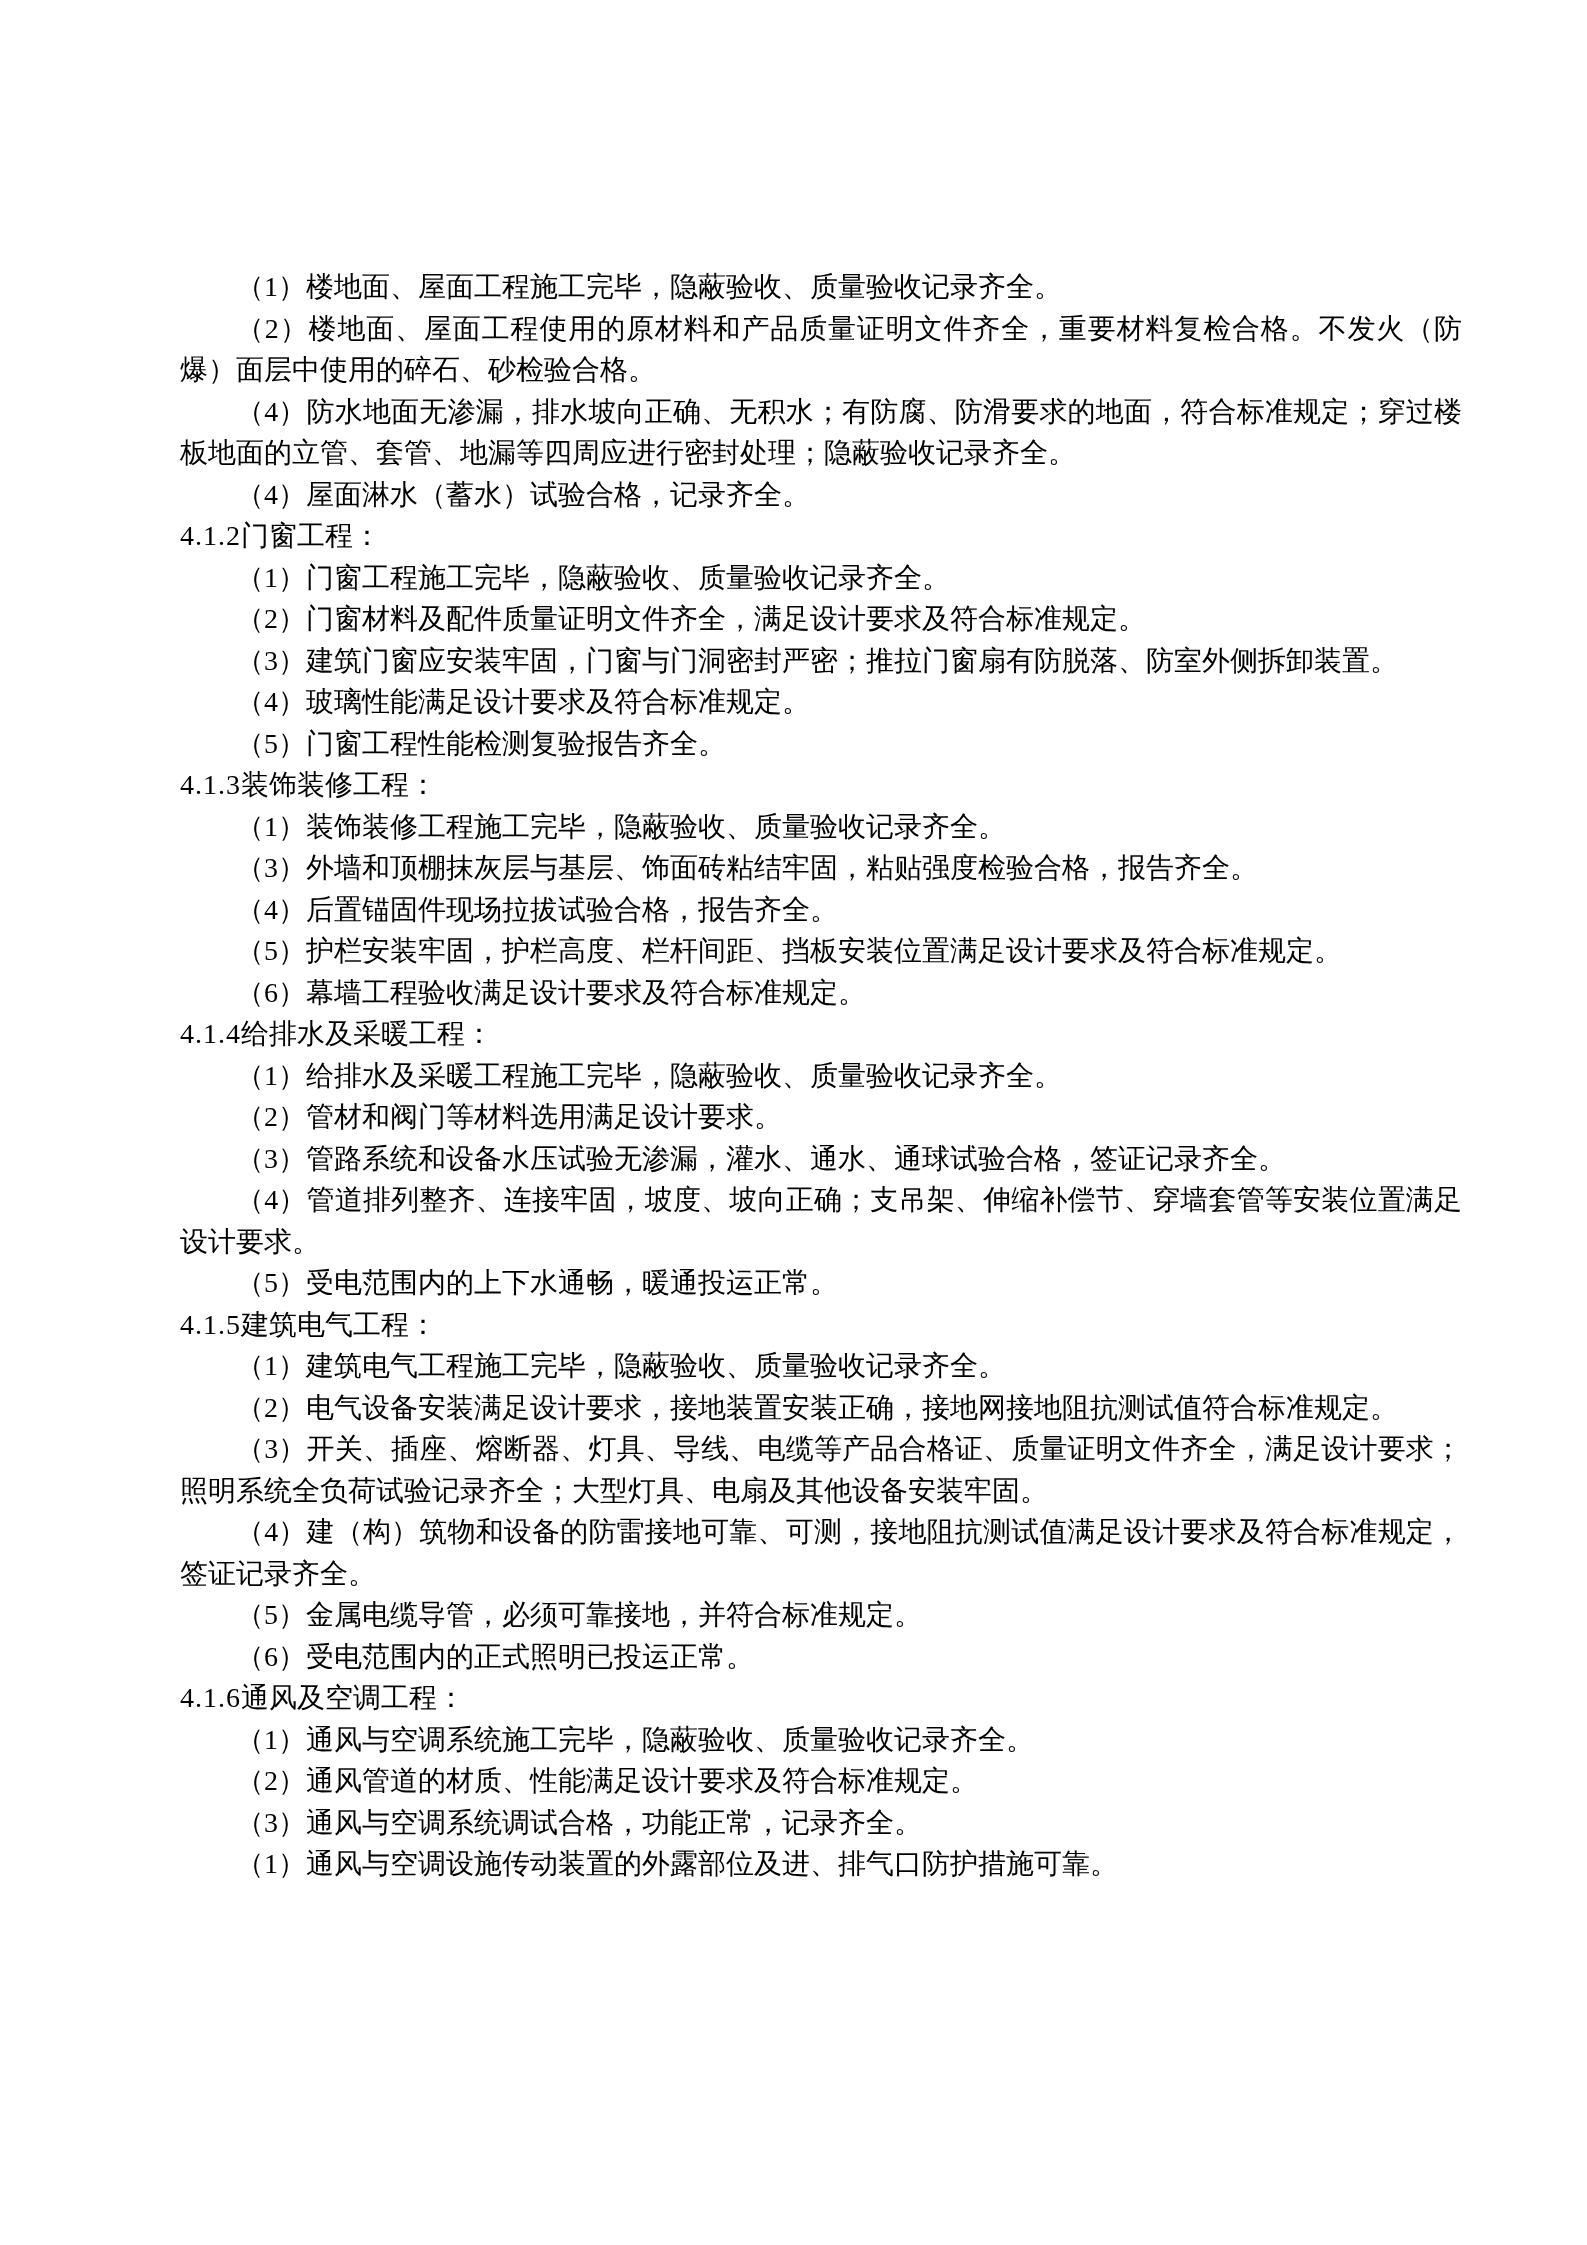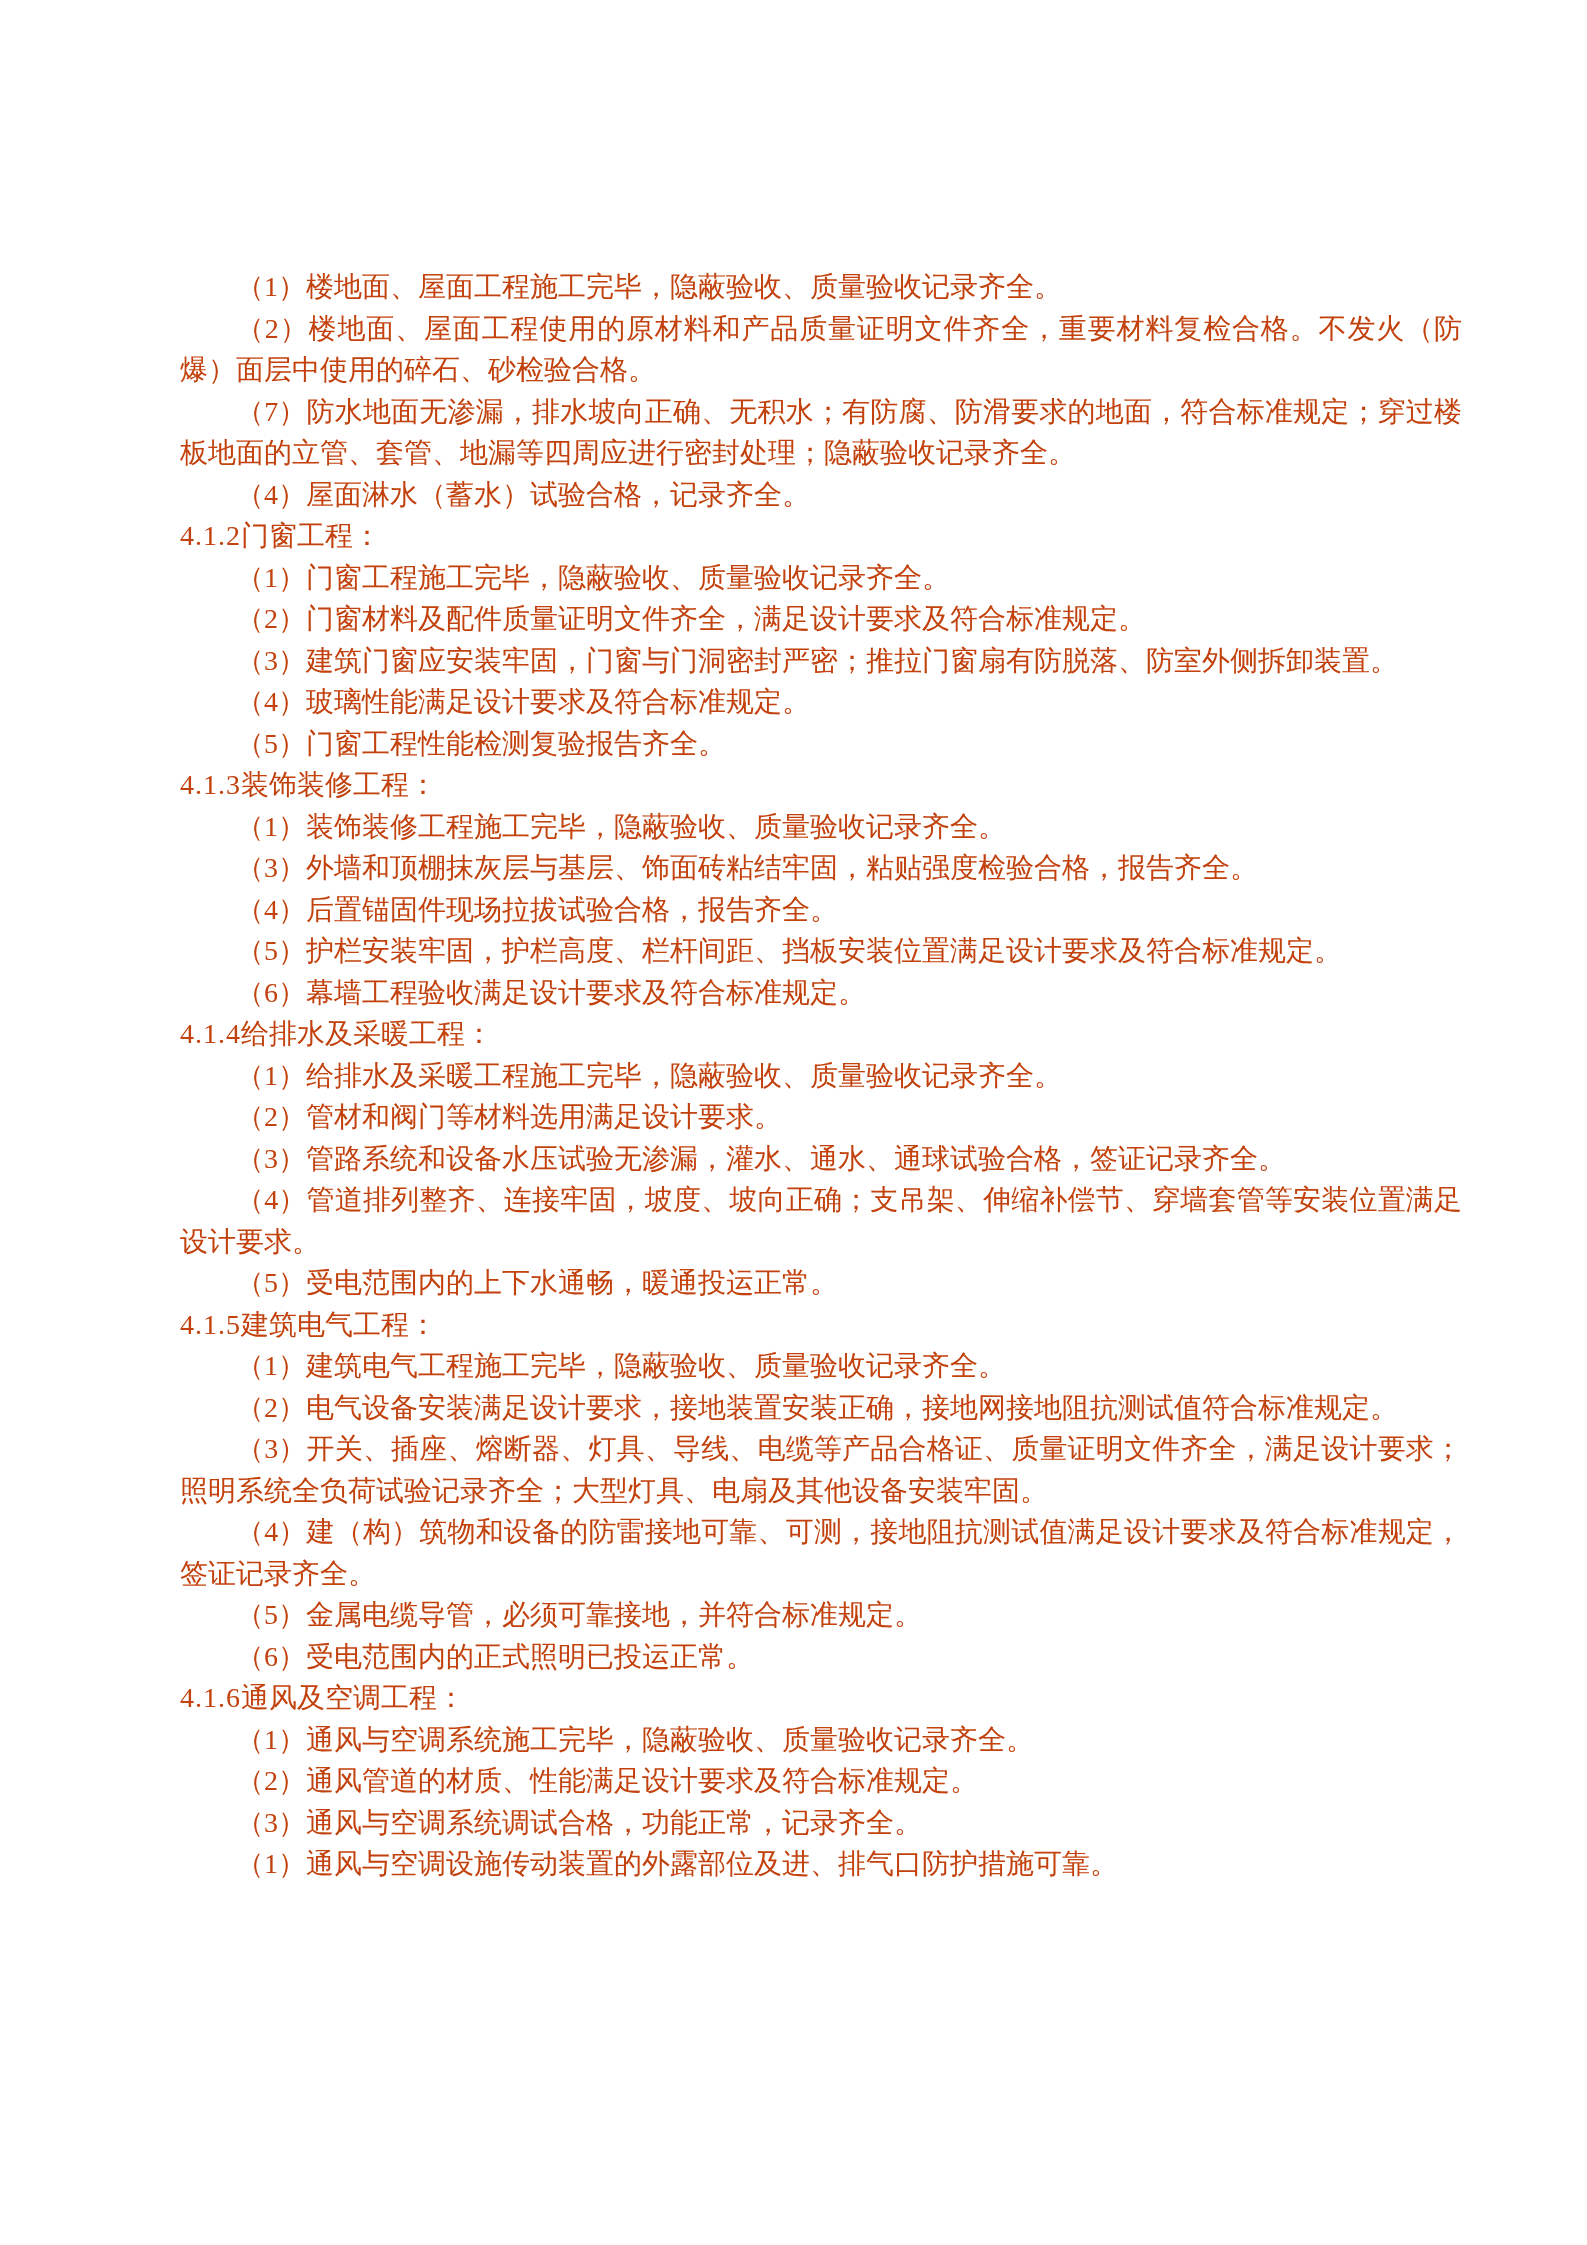--- a/index.html
+++ b/index.html
@@ -7,21 +7,21 @@
     padding: 0;
     background: #ffffff;
   }
   .page {
     position: relative;
     width: 1587px;
     height: 1932px;
     background: #ffffff;
     overflow: hidden;
     font-family: "Liberation Serif", "DejaVu Serif", serif;
-    color: #c2410c;
+    color: #000000;
   }
   .content {
     position: absolute;
     left: 180px;
     top: 266px;
     width: 1282px;
     font-size: 28px;
     line-height: 41.5px;
     text-align: justify;
     text-justify: inter-ideograph;
@@ -51,21 +51,21 @@
 </style>
 </head>
 <body>
 
 <div class="page">
   <div class="content" id="content">
   <p class="clause">（1）楼地面、屋面工程施工完毕，隐蔽验收、质量验收记录齐全。</p>
 
   <p class="clause">（2）楼地面、屋面工程使用的原材料和产品质量证明文件齐全，重要材料复检合格。不发火（防爆）面层中使用的碎石、砂检验合格。</p>
 
-  <p class="clause">（7）防水地面无渗漏，排水坡向正确、无积水；有防腐、防滑要求的地面，符合标准规定；穿过楼板地面的立管、套管、地漏等四周应进行密封处理；隐蔽验收记录齐全。</p>
+  <p class="clause">（4）防水地面无渗漏，排水坡向正确、无积水；有防腐、防滑要求的地面，符合标准规定；穿过楼板地面的立管、套管、地漏等四周应进行密封处理；隐蔽验收记录齐全。</p>
 
   <p class="clause">（4）屋面淋水（蓄水）试验合格，记录齐全。</p>
 
 
 
   <p class="heading"><span class="sec-num">4.1.2</span><span class="sec-title">门窗工程：</span></p>
 
   <p class="clause">（1）门窗工程施工完毕，隐蔽验收、质量验收记录齐全。</p>
 
   <p class="clause">（2）门窗材料及配件质量证明文件齐全，满足设计要求及符合标准规定。</p>

